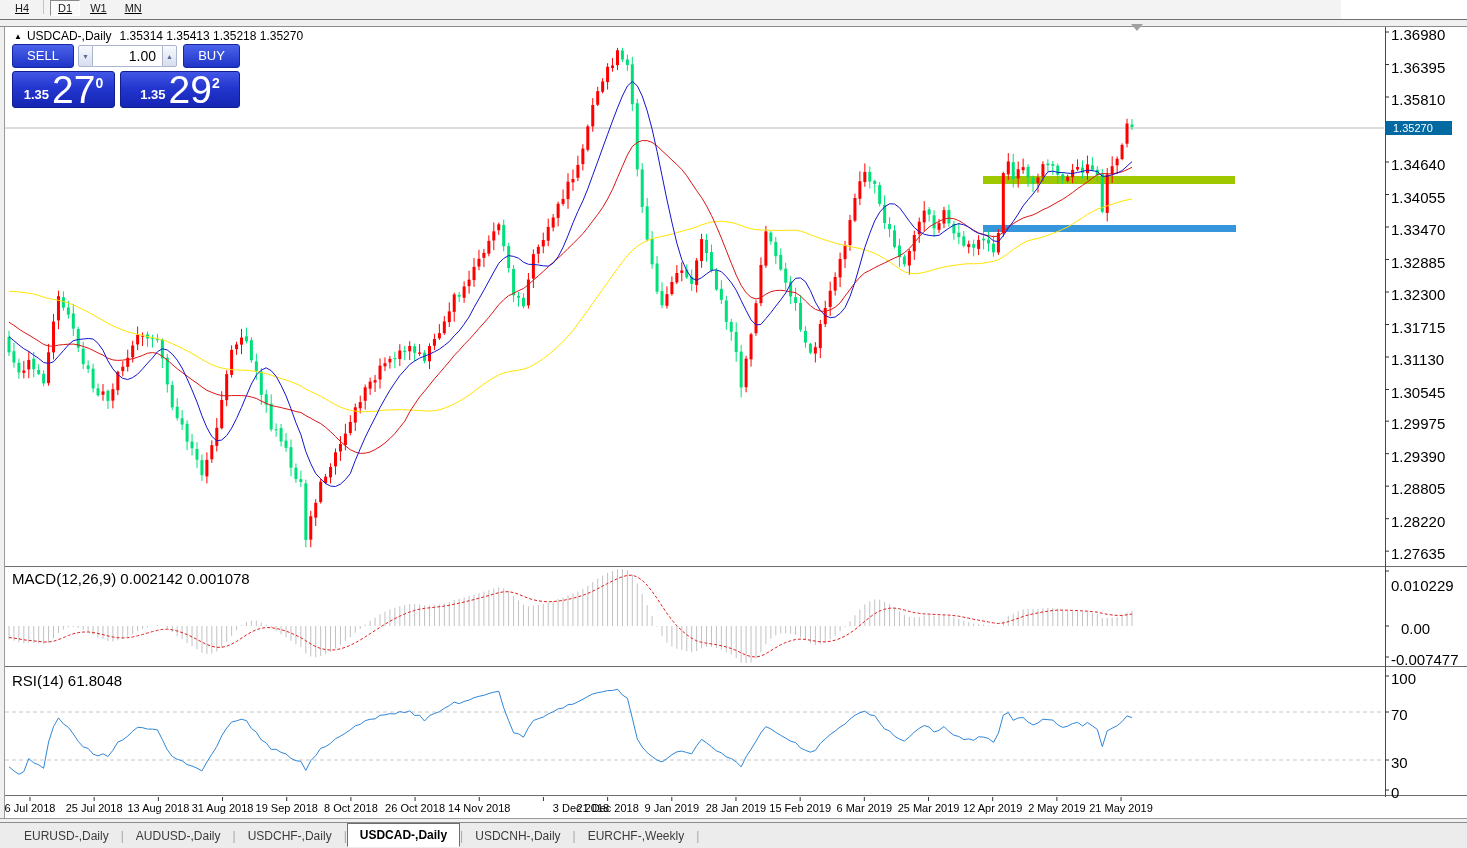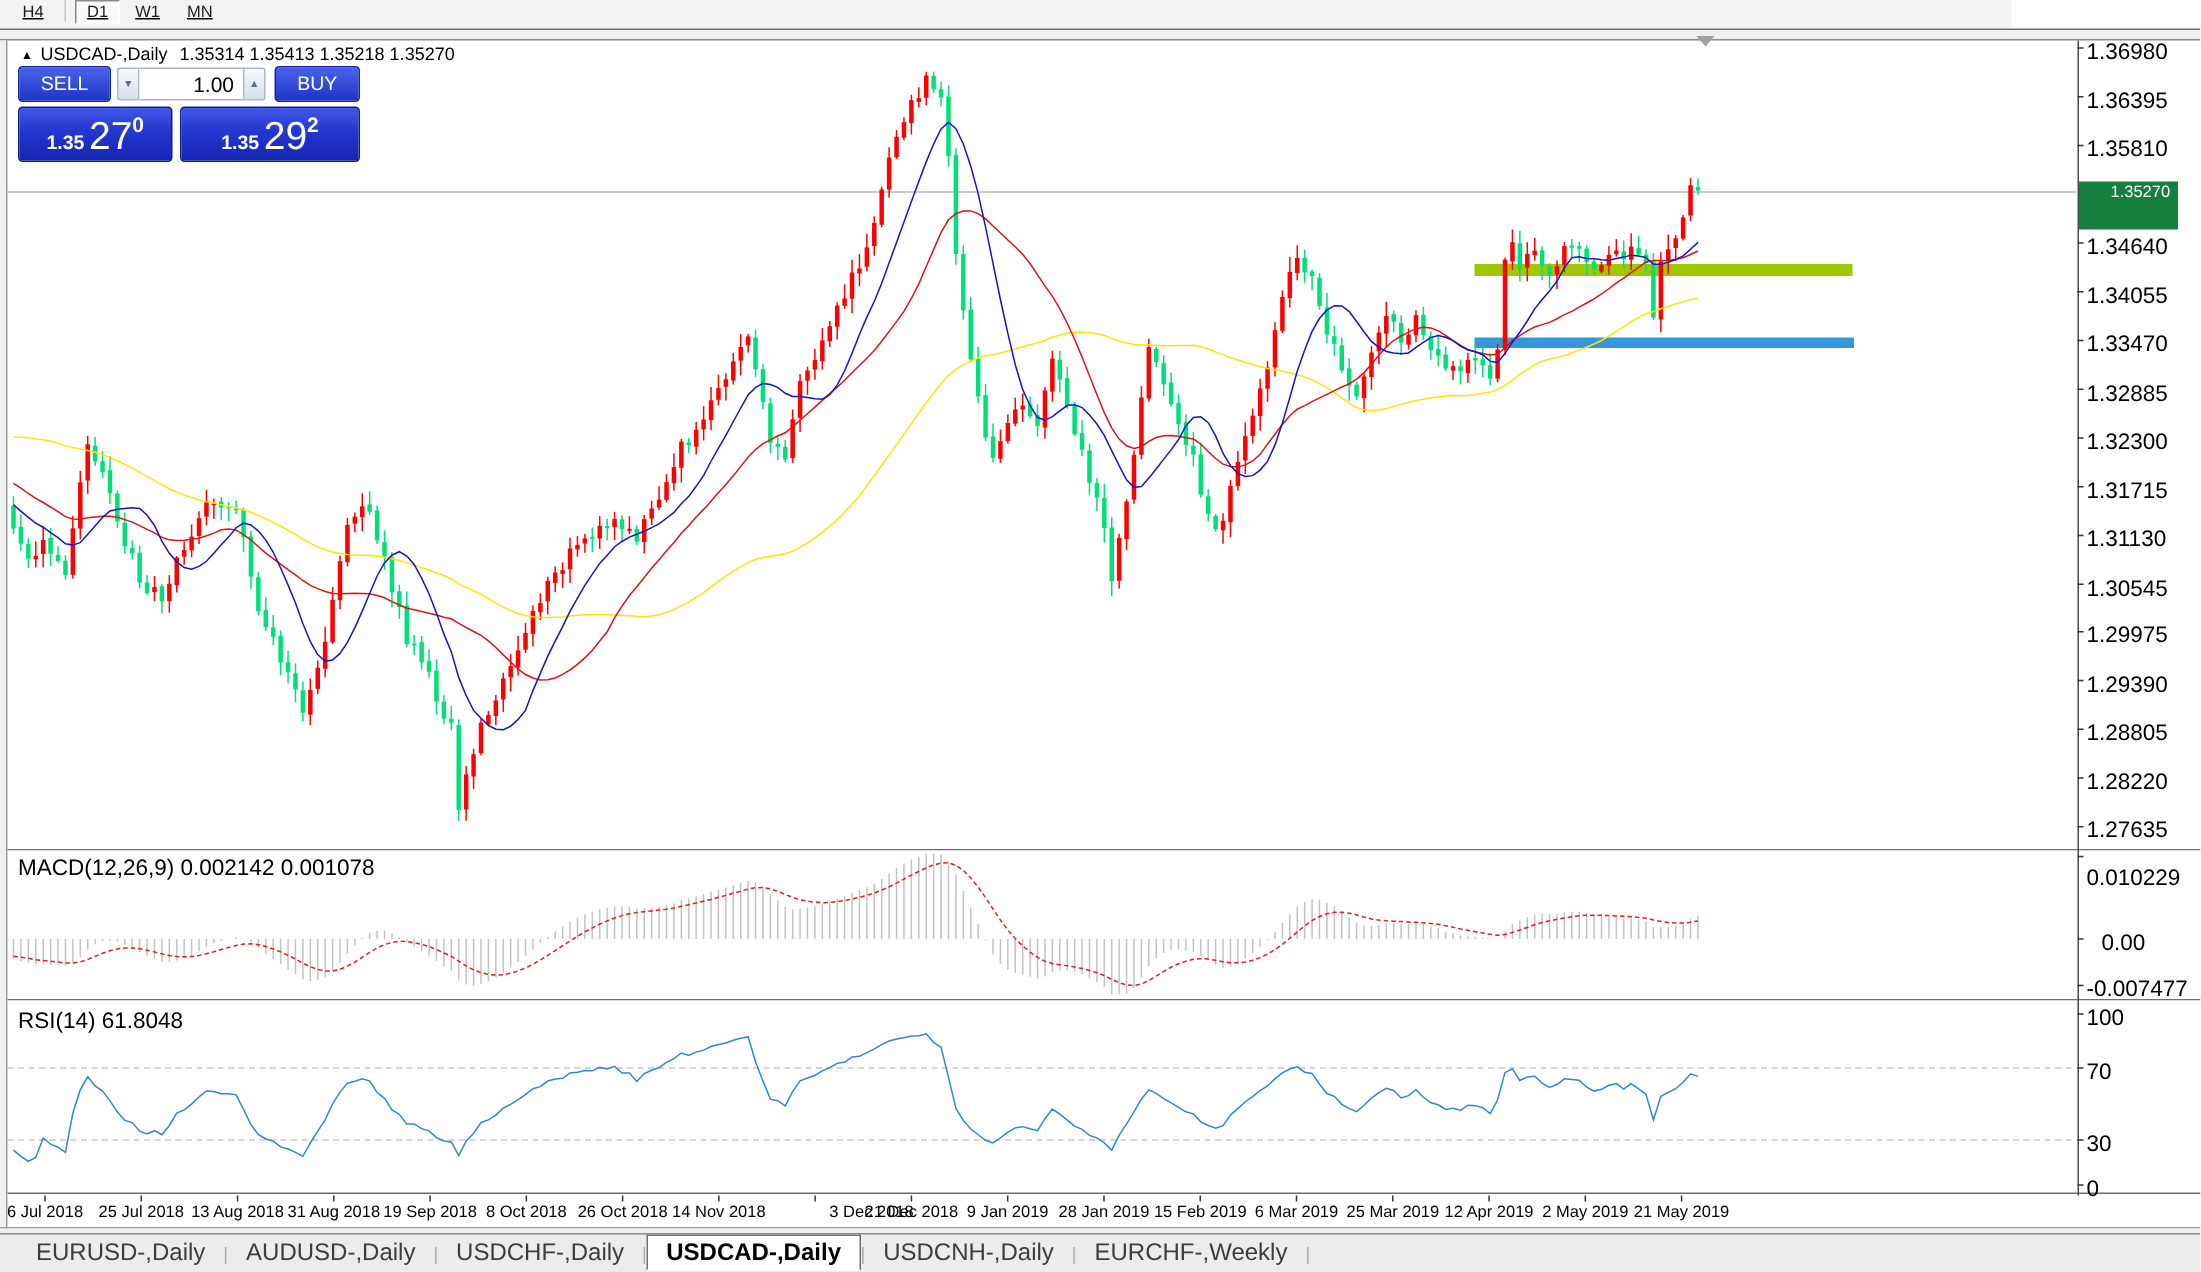--- a/index.html
+++ b/index.html
@@ -54,41 +54,41 @@
   #vol { position:absolute; left:81px; top:1px; width:69px; height:22px; border:1px solid #aab4cc;
          border-left:none; border-right:none; font-size:14px; text-align:right; padding-right:6px;
          font-family:"Liberation Sans",sans-serif; color:#000; }
   .price-box { position:absolute; top:27px; height:37px; border-radius:3px; color:#fff;
                display:flex; align-items:center; justify-content:center;
                background:linear-gradient(180deg,#4257e6 0%,#2336cf 45%,#1526b4 100%);
                border:1px solid #101e8e; cursor:pointer; }
   #sell-price-box { left:0; width:103px; }
   #buy-price-box  { left:108px; width:120px; }
   .pp-small { font-size:13px; font-weight:bold; margin-right:3px; margin-top:10px; }
-  .pp-big   { font-size:26px; line-height:30px; }
+  .pp-big   { font-size:39px; line-height:30px; }
   .pp-sup   { font-size:14px; font-weight:bold; align-self:flex-start; margin-top:3px; }
 
   
   .ind-label { position:absolute; left:12px; z-index:3; font-size:15px; color:#000; white-space:nowrap; }
   #macd-label { top:570px; }
   #rsi-label  { top:672px; }
 
   
   .ax-lbl { position:absolute; font-size:15px; color:#000; white-space:nowrap; z-index:2; }
-  #current-price-tag { position:absolute; left:1386px; width:66px; height:32px; background:#15803d;
-                       color:#fff; font-size:11px; line-height:14px; padding-left:21px; z-index:3; }
+  #current-price-tag { position:absolute; left:1386px; width:66px; height:14px; background:#0369a1;
+                       color:#fff; font-size:11px; line-height:14px; padding-left:7px; z-index:3; }
   .date-lbl { position:absolute; top:802px; font-size:11px; color:#000; white-space:nowrap;
               transform:translateX(-50%); z-index:2; }
 
   
   #bot-strip1 { top:818px; height:1px; background:#9a9a9a; }
   #bot-strip2 { top:819px; height:3px; background:#f0f0f0; }
   #tabbar { position:absolute; left:0; top:822px; width:1467px; height:26px; background:#ececec;
             border-top:1px solid #8a8a8a; display:flex; align-items:center; padding-left:12px; z-index:2; }
-  .tab { font-size:16px; color:#3c3c3c; padding:3px 12px; cursor:pointer; white-space:nowrap; }
+  .tab { font-size:12px; color:#3c3c3c; padding:3px 12px; cursor:pointer; white-space:nowrap; }
   .tab.active { background:#fff; border:1px solid #6e6e6e; border-bottom:1px solid #fff;
                 color:#000; font-weight:bold; height:24px; margin-top:-2px; line-height:17px; }
   .tab-sep { color:#a8a8a8; font-size:12px; }
 </style>
 </head>
 <body>
 
 <div id="root">
 
   <div id="toolbar">

